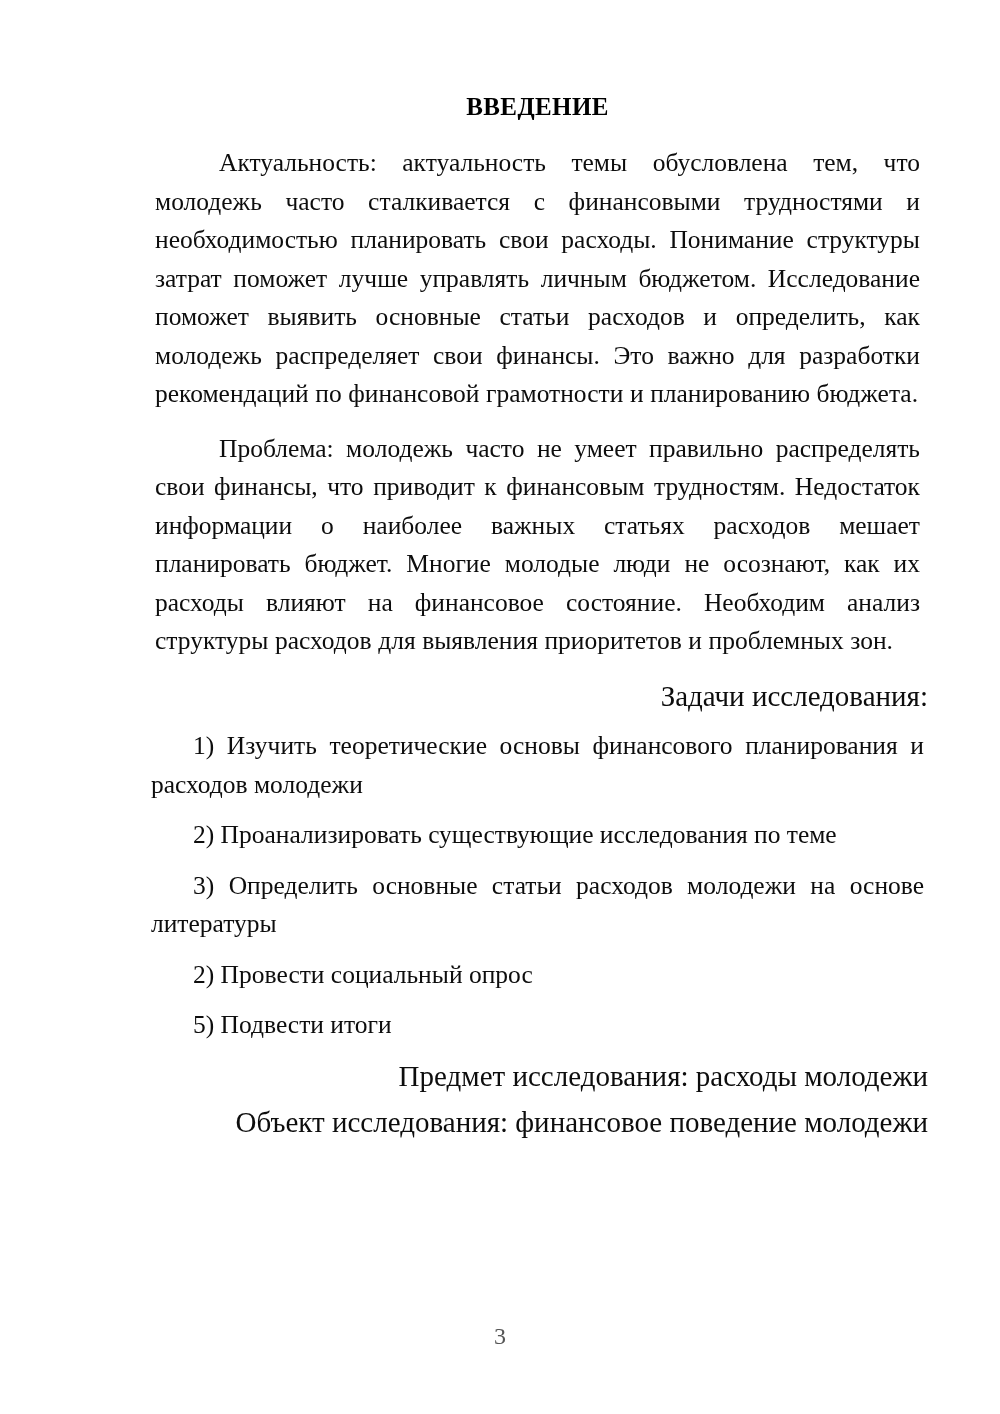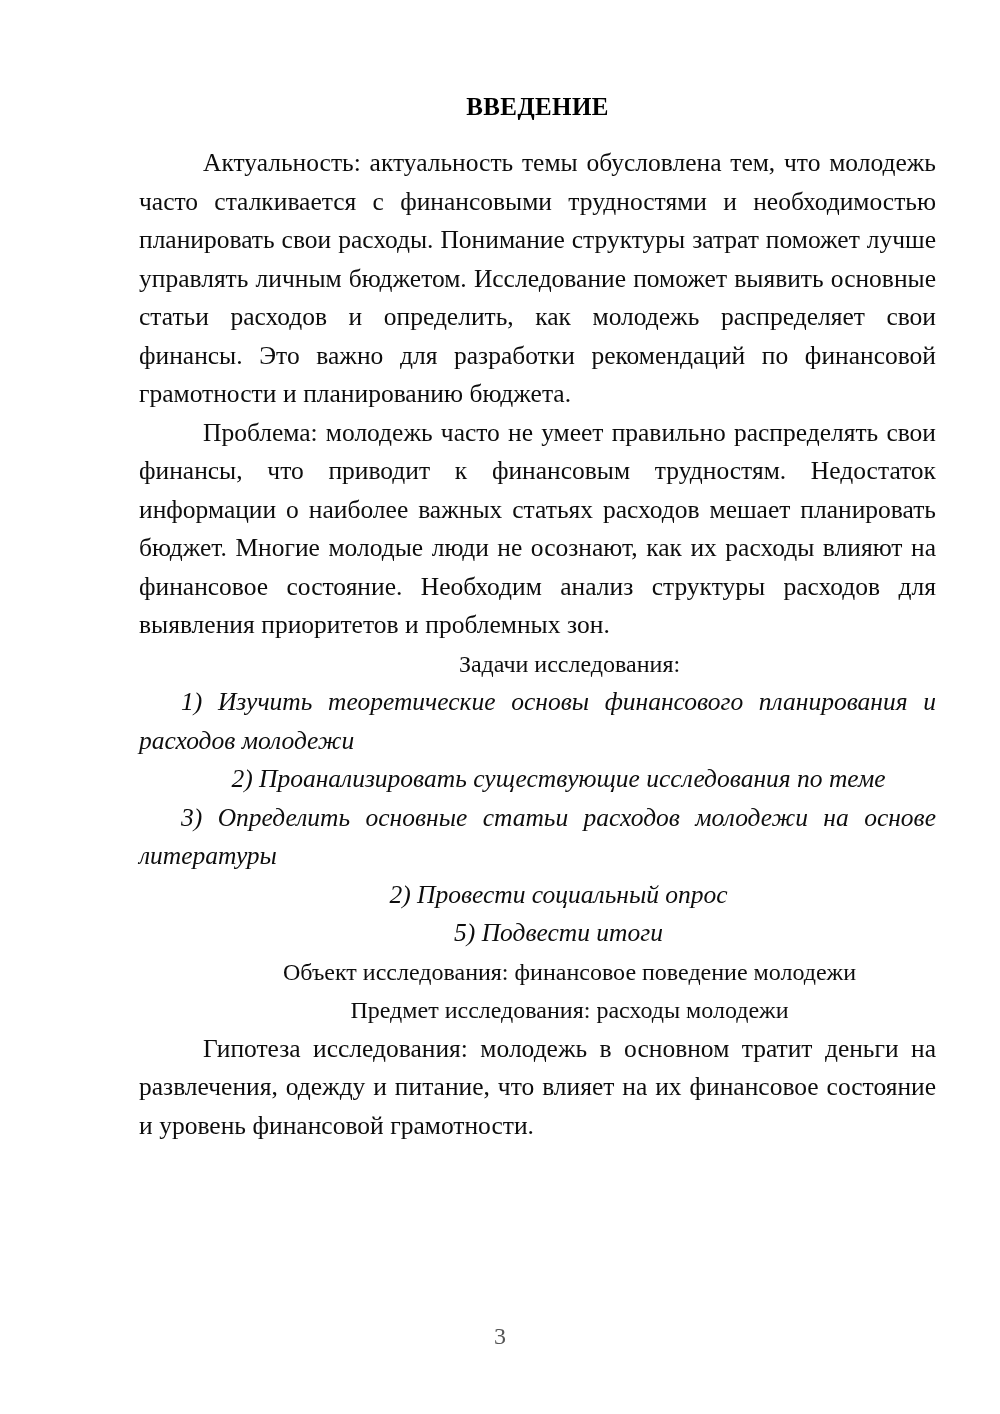--- a/index.html
+++ b/index.html
@@ -37,49 +37,48 @@
     margin: 0 0 18px 0;
     color: #000000;
   }
 
   .para {
     font-size: 25.5px;
     line-height: 38.5px;
     text-align: justify;
     text-justify: inter-word;
     text-indent: 64px;
-    margin: 0;
+    margin: 16px;
     hyphens: none;
     word-spacing: 0.2px;
   }
 
   .para.last-line-natural {
     text-align-last: left;
   }
 
   .list-item {
     font-size: 25.5px;
     line-height: 38.5px;
     text-align: justify;
     text-justify: inter-word;
     text-indent: 42px;
-    margin: 0;
-    font-style: italic;
+    margin: 12px;
   }
 
   .list-item.short {
-    text-align: center;
+    text-align: left;
   }
 
   .sub-line {
-    font-size: 24px;
+    font-size: 29px;
     line-height: 38.5px;
-    text-align: center;
+    text-align: right;
     text-indent: 64px;
-    margin: 0;
+    margin: 8px;
   }
 
   .page-number {
     position: absolute;
     left: 0;
     right: 0;
     top: 1321px;
     text-align: center;
     font-size: 24px;
     line-height: 30px;
@@ -106,23 +105,22 @@
     <p class="list-item">1)  Изучить теоретические основы финансового планирования и расходов молодежи</p>
 
     <p class="list-item short">2) Проанализировать существующие исследования по теме</p>
 
     <p class="list-item">3)  Определить основные статьи расходов молодежи на основе литературы</p>
 
     <p class="list-item short">2) Провести социальный опрос</p>
 
     <p class="list-item short">5) Подвести итоги</p>
 
+    <p class="sub-line">Предмет исследования: расходы молодежи</p>
+
     <p class="sub-line">Объект исследования: финансовое поведение молодежи</p>
 
-    <p class="sub-line">Предмет исследования: расходы молодежи</p>
-
-    <p class="para last-line-natural">Гипотеза исследования: молодежь в основном тратит деньги на развлечения, одежду и питание, что влияет на их финансовое состояние и уровень финансовой грамотности.</p>
 
   </div>
 
   <div class="page-number">3</div>
 
 </div>
 
 </body></html>

